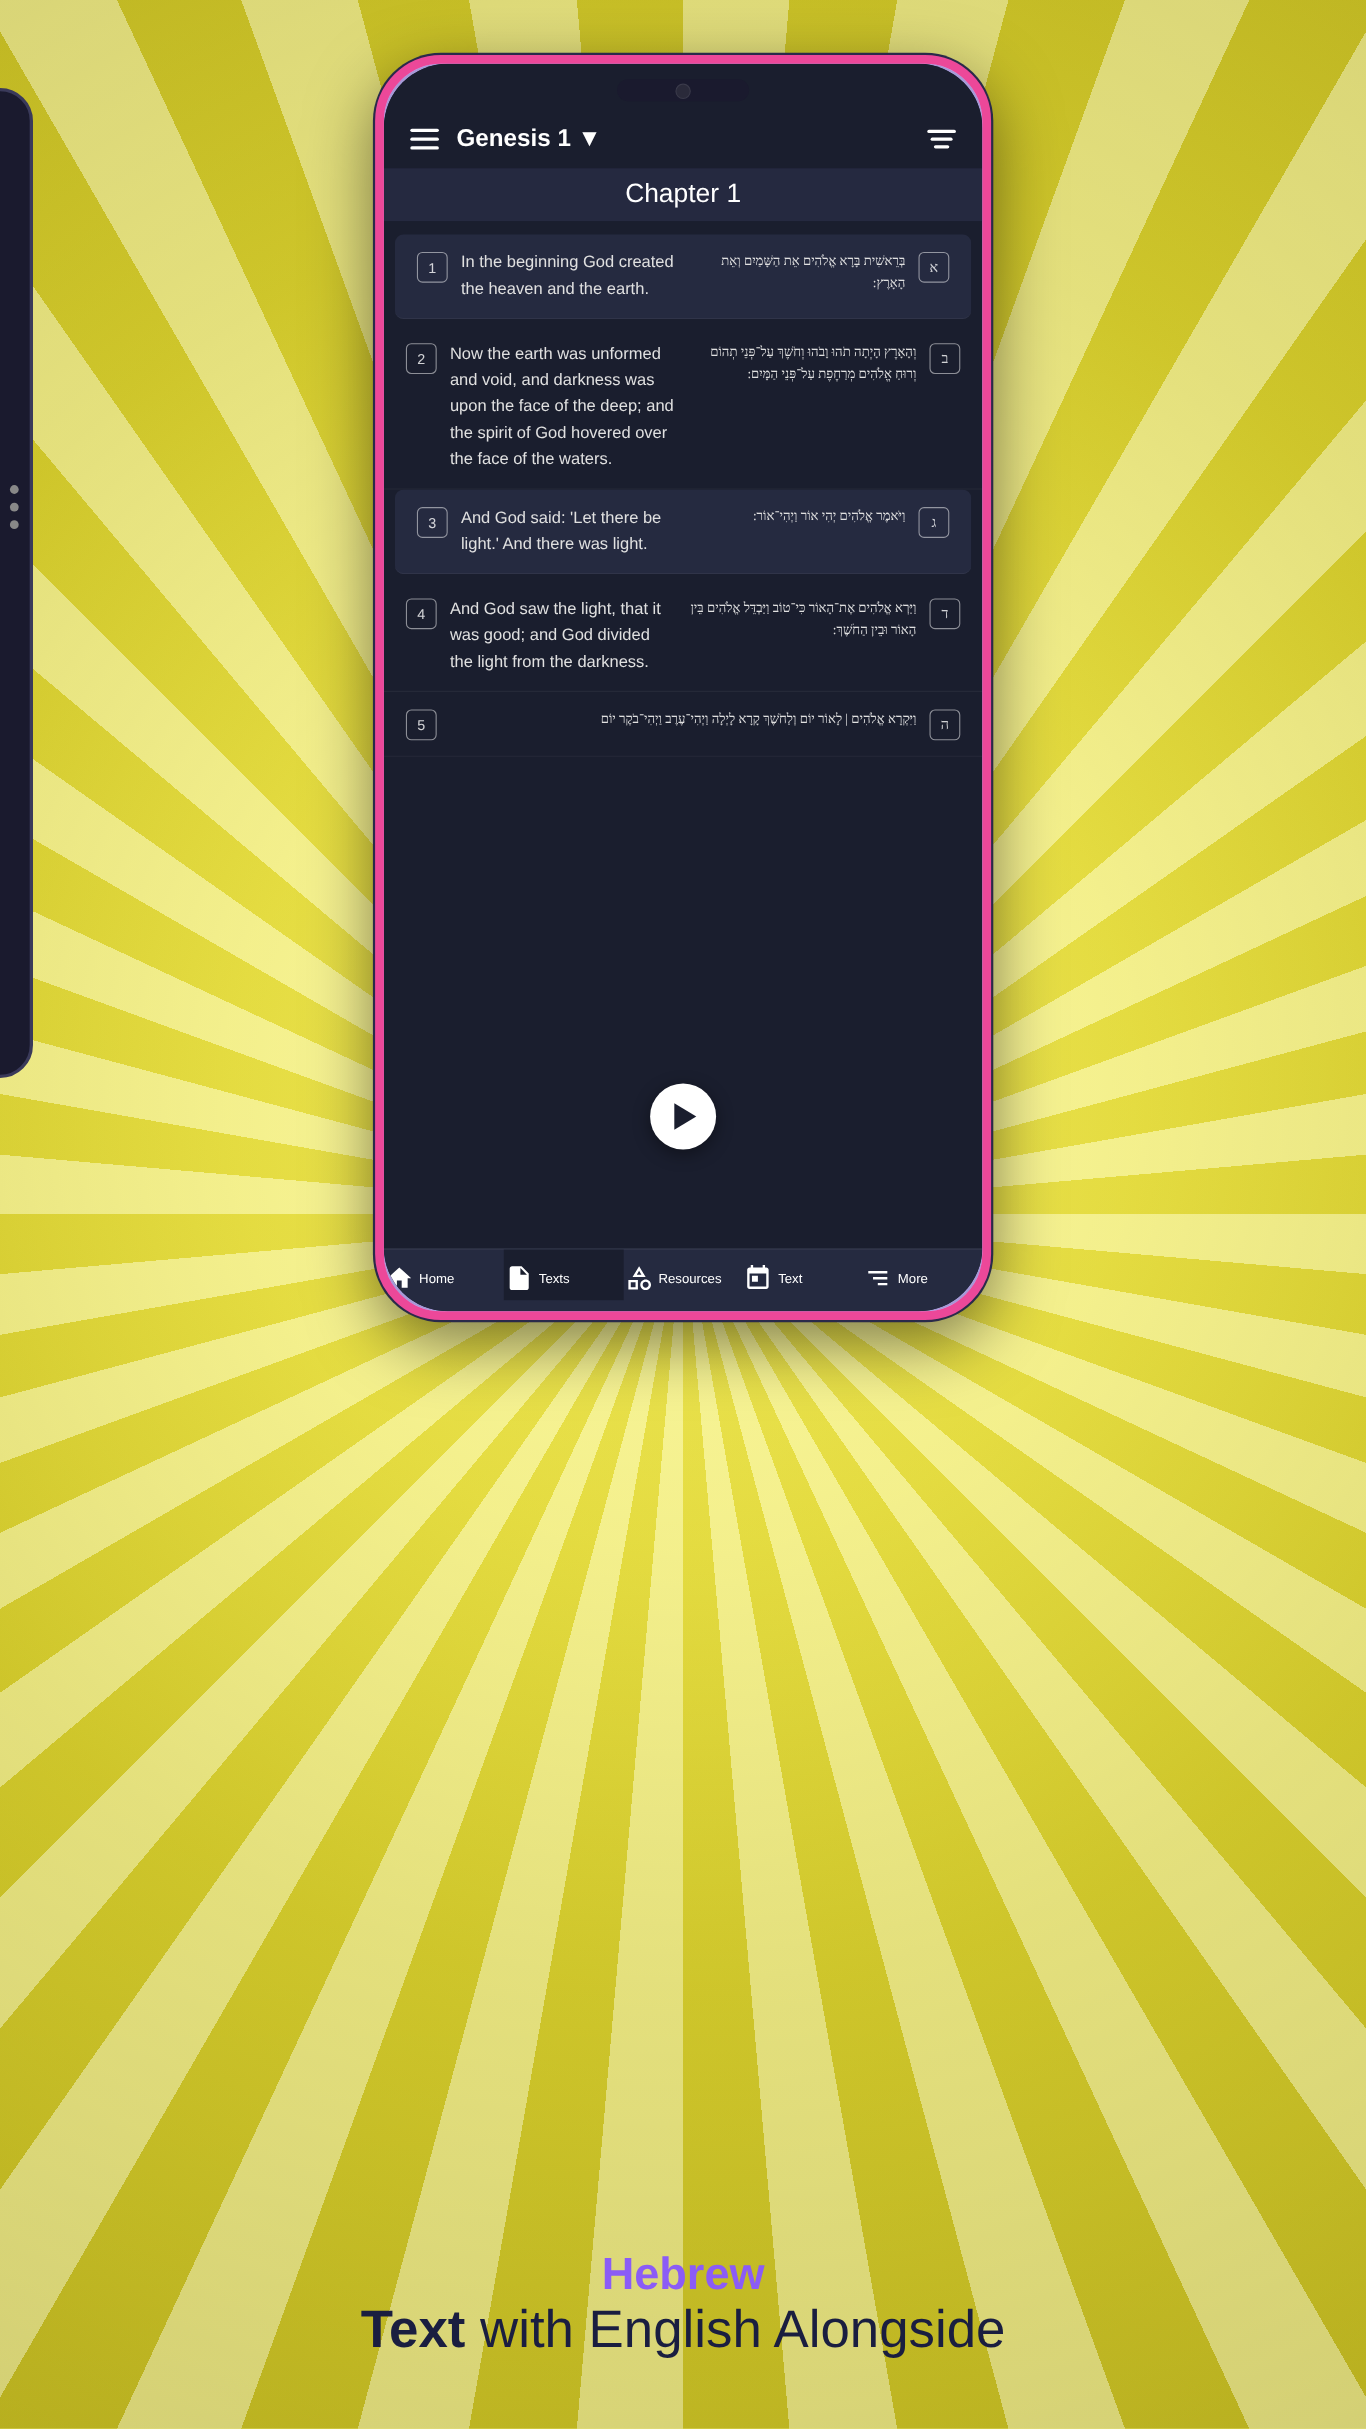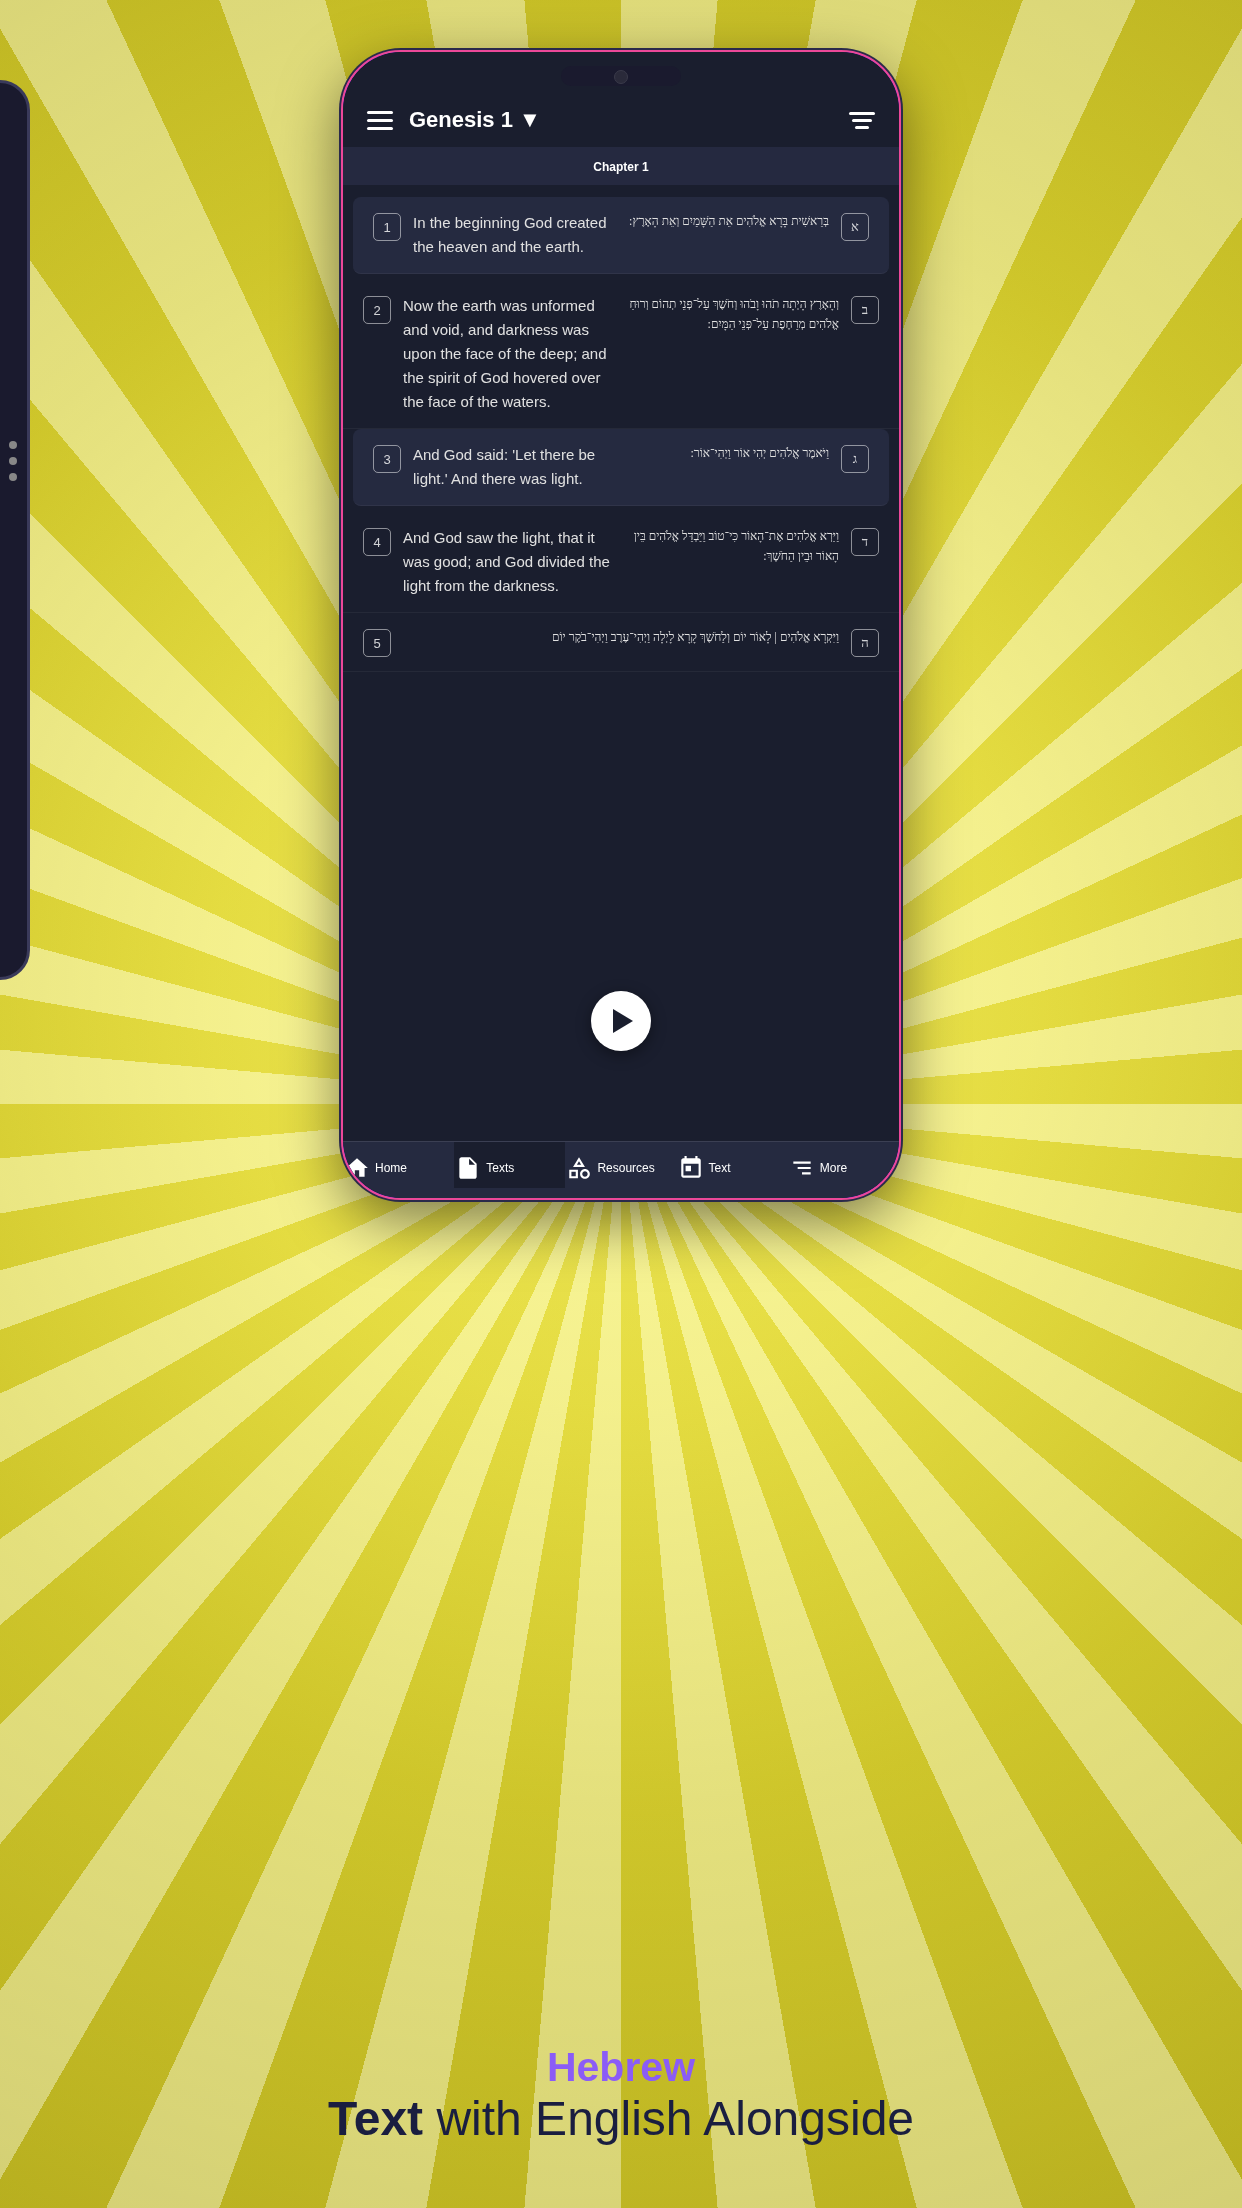--- a/index.html
+++ b/index.html
@@ -75,23 +75,23 @@
       width: 8px; height: 8px;
       background: #888;
       border-radius: 50%;
       display: block;
     }
 
     .phone-frame {
       position: absolute;
       top: 0; left: 0;
       width: 100%; height: 100%;
-      background: #6d28d9;
+      background: #c4b5fd;
       border-radius: 60px;
-      border: 2px solid #ec4899;
+      border: 8px solid #ec4899;
       box-shadow: 
         0 0 0 2px #2a2a4a,
         0 20px 60px rgba(0,0,0,0.5),
         inset 0 0 20px rgba(0,0,0,0.3);
       overflow: hidden;
       z-index: 10;
     }
 
     
     .phone-notch {
@@ -233,22 +233,22 @@
     
     .chapter-header {
       background: #252940;
       padding: 10px;
       text-align: center;
       flex-shrink: 0;
     }
 
     .chapter-title {
       color: white;
-      font-size: 12px;
-      font-weight: 700;
+      font-size: 24px;
+      font-weight: 400;
     }
 
     
     .scripture-scroll {
       flex: 1;
       overflow: hidden;
       position: relative;
     }
 
     .verse-container {

